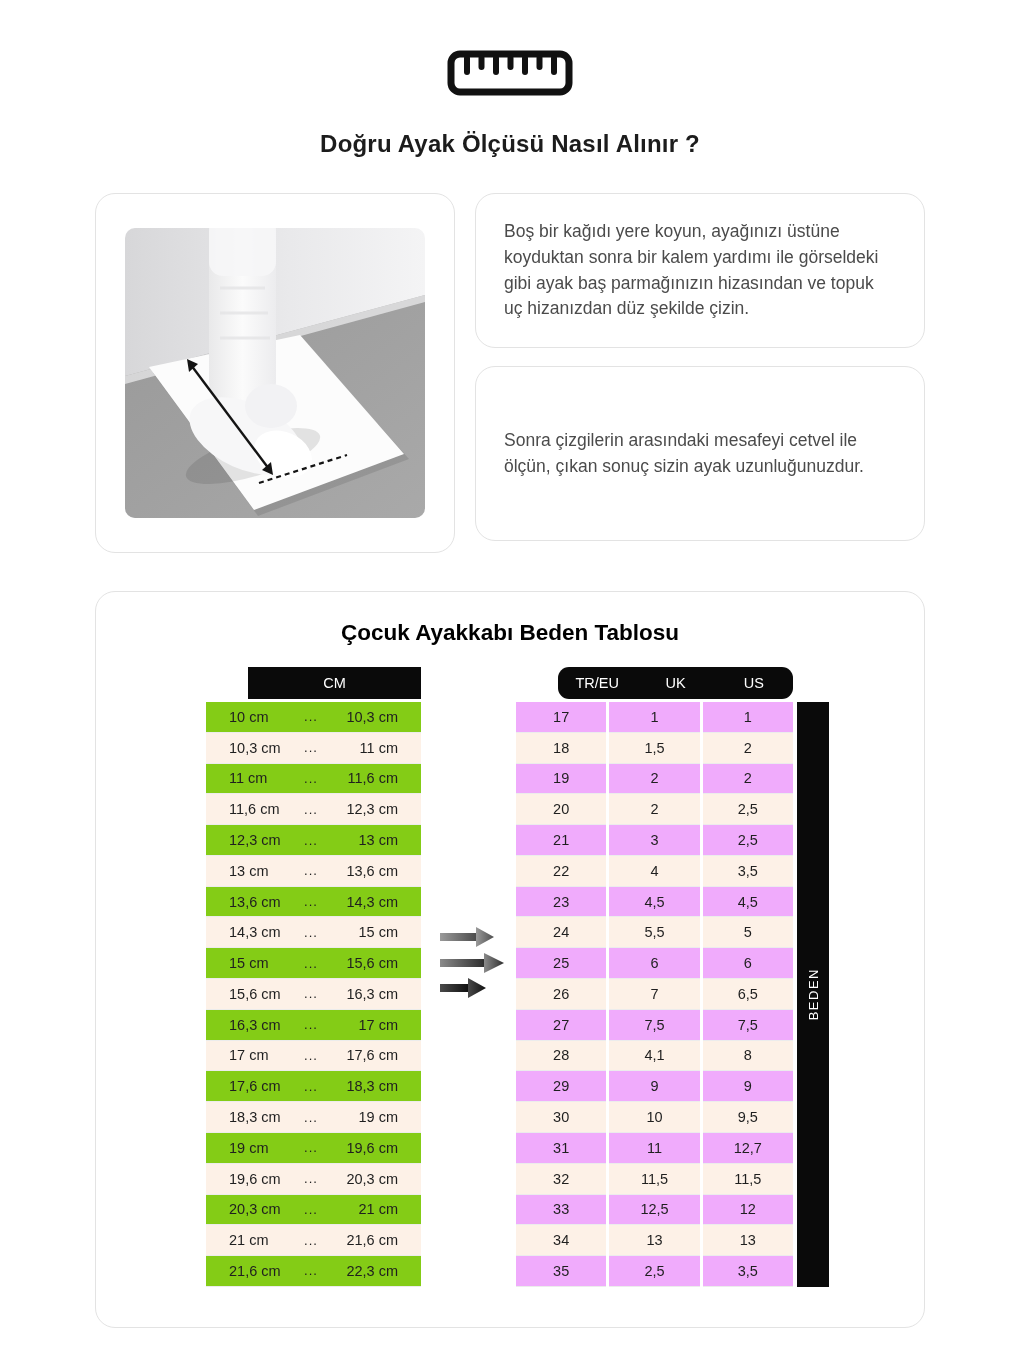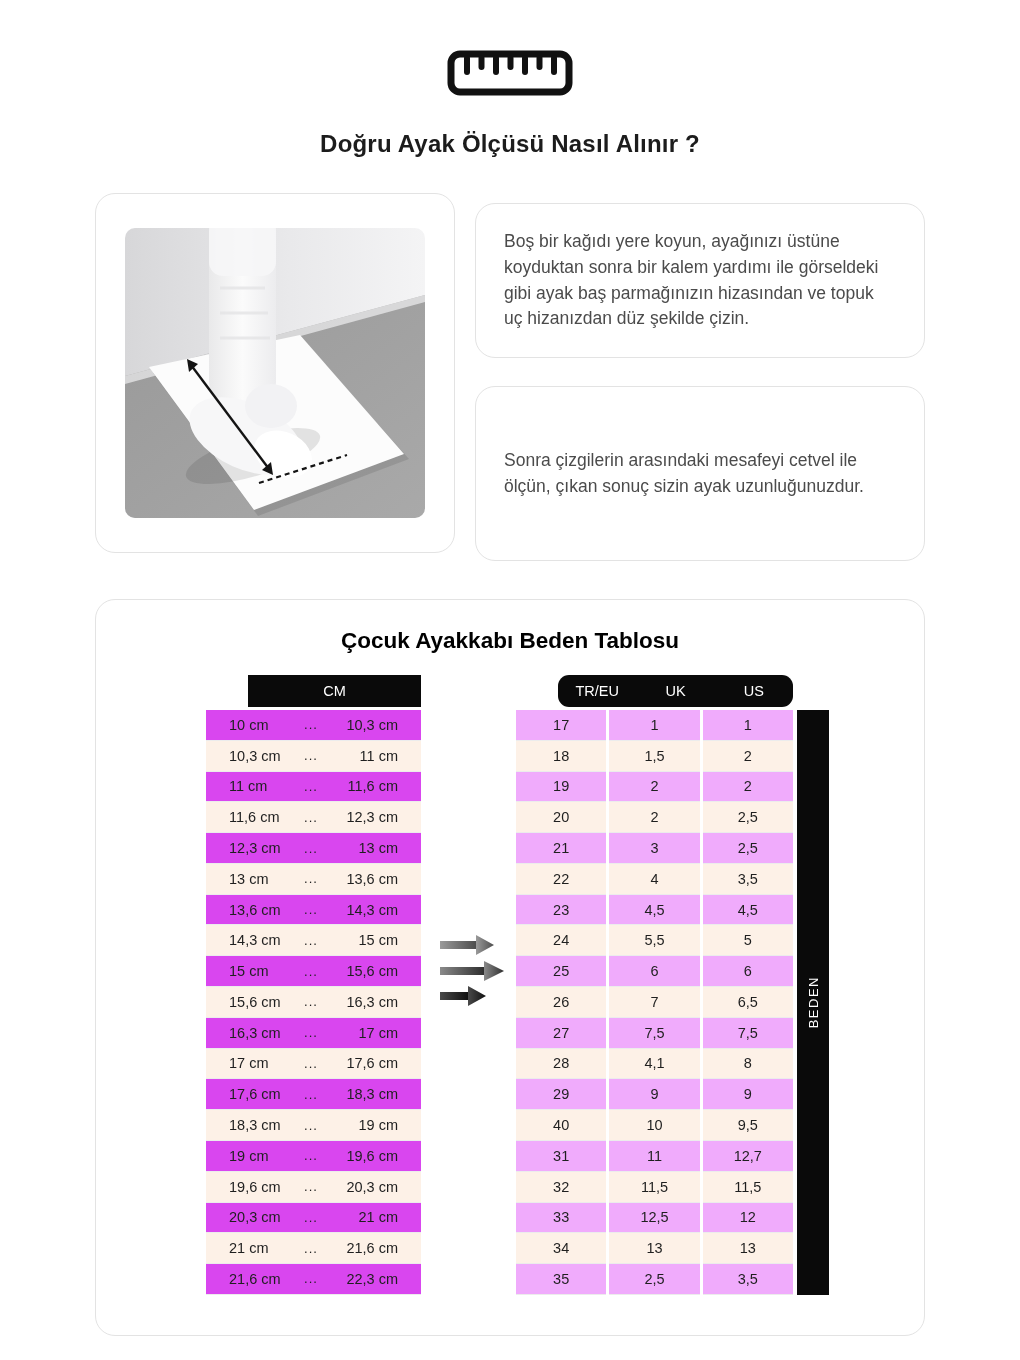--- a/index.html
+++ b/index.html
@@ -23,40 +23,40 @@
   .instruction-row {
     display:flex; margin:35px 95px 0 95px; gap:20px; align-items:flex-start;
   }
   .card {
     border:1.5px solid var(--border,#e3e3e3); border-radius:20px; background:#fff;
   }
   .photo-card { width:360px; height:360px; padding:34px 29px; flex:none; }
   .photo-frame { width:300px; height:290px; border-radius:10px; overflow:hidden; display:block; }
   .right-col { display:flex; flex-direction:column; gap:18px; flex:1; }
   .text-card {
-    width:450px; display:flex; align-items:center; padding:16px 28px;margin-top:10px;
+    width:450px; display:flex; align-items:center; padding:16px 28px;
   }
   .text-card.step1 { height:155px; }
   .text-card.step2 { height:175px; }
   .step-text { font-size:17.5px; line-height:1.48; color:#4b4b4b; }
 
   
   .table-card { margin:38px 95px 0 95px; width:830px; padding-top:28px; padding-bottom:40px; }
   .section-title { text-align:center; font-size:22.5px; font-weight:bold; color:#000000; }
   .tables { display:flex; align-items:flex-start; margin-top:21px; padding-left:110px; }
 
   .tbl-header {
     background:var(--ink,#0a0a0a); color:#fff; height:32px; margin-bottom:3px;
     display:flex; align-items:center; font-size:14.5px;margin-left:42px;
   }
   .cm-table { width:215px; flex:none; }
   .cm-table .tbl-header { justify-content:center; }
   .cm-row {
     height:30.79px; display:flex; align-items:center;
-    border-bottom:1px solid #ececec; font-size:14.5px; background:#d946ef;
+    border-bottom:1px solid #ececec; font-size:14.5px; background:#84cc16;
   }
   .cm-row.alt { background:var(--peach,#fdf1e7); }
   .cm-from { width:88px; padding-left:23px; text-align:left; }
   .cm-dots { width:34px; text-align:center; font-size:13px; letter-spacing:1px; }
   .cm-to { flex:1; text-align:right; padding-right:23px; }
 
   .transfer-arrows { flex:none; margin:256px 10px 0 17px; }
 
   .eu-table { width:277px; flex:none; }
   .eu-table .tbl-header { justify-content:center;border-radius:11px; }
@@ -359,21 +359,21 @@
               <span class="eu-cell">28</span>
               <span class="eu-cell">4,1</span>
               <span class="eu-cell">8</span>
             </div>
             <div class="eu-row">
               <span class="eu-cell">29</span>
               <span class="eu-cell">9</span>
               <span class="eu-cell">9</span>
             </div>
             <div class="eu-row alt">
-              <span class="eu-cell">40</span>
+              <span class="eu-cell">30</span>
               <span class="eu-cell">10</span>
               <span class="eu-cell">9,5</span>
             </div>
             <div class="eu-row">
               <span class="eu-cell">31</span>
               <span class="eu-cell">11</span>
               <span class="eu-cell">12,7</span>
             </div>
             <div class="eu-row alt">
               <span class="eu-cell">32</span>

